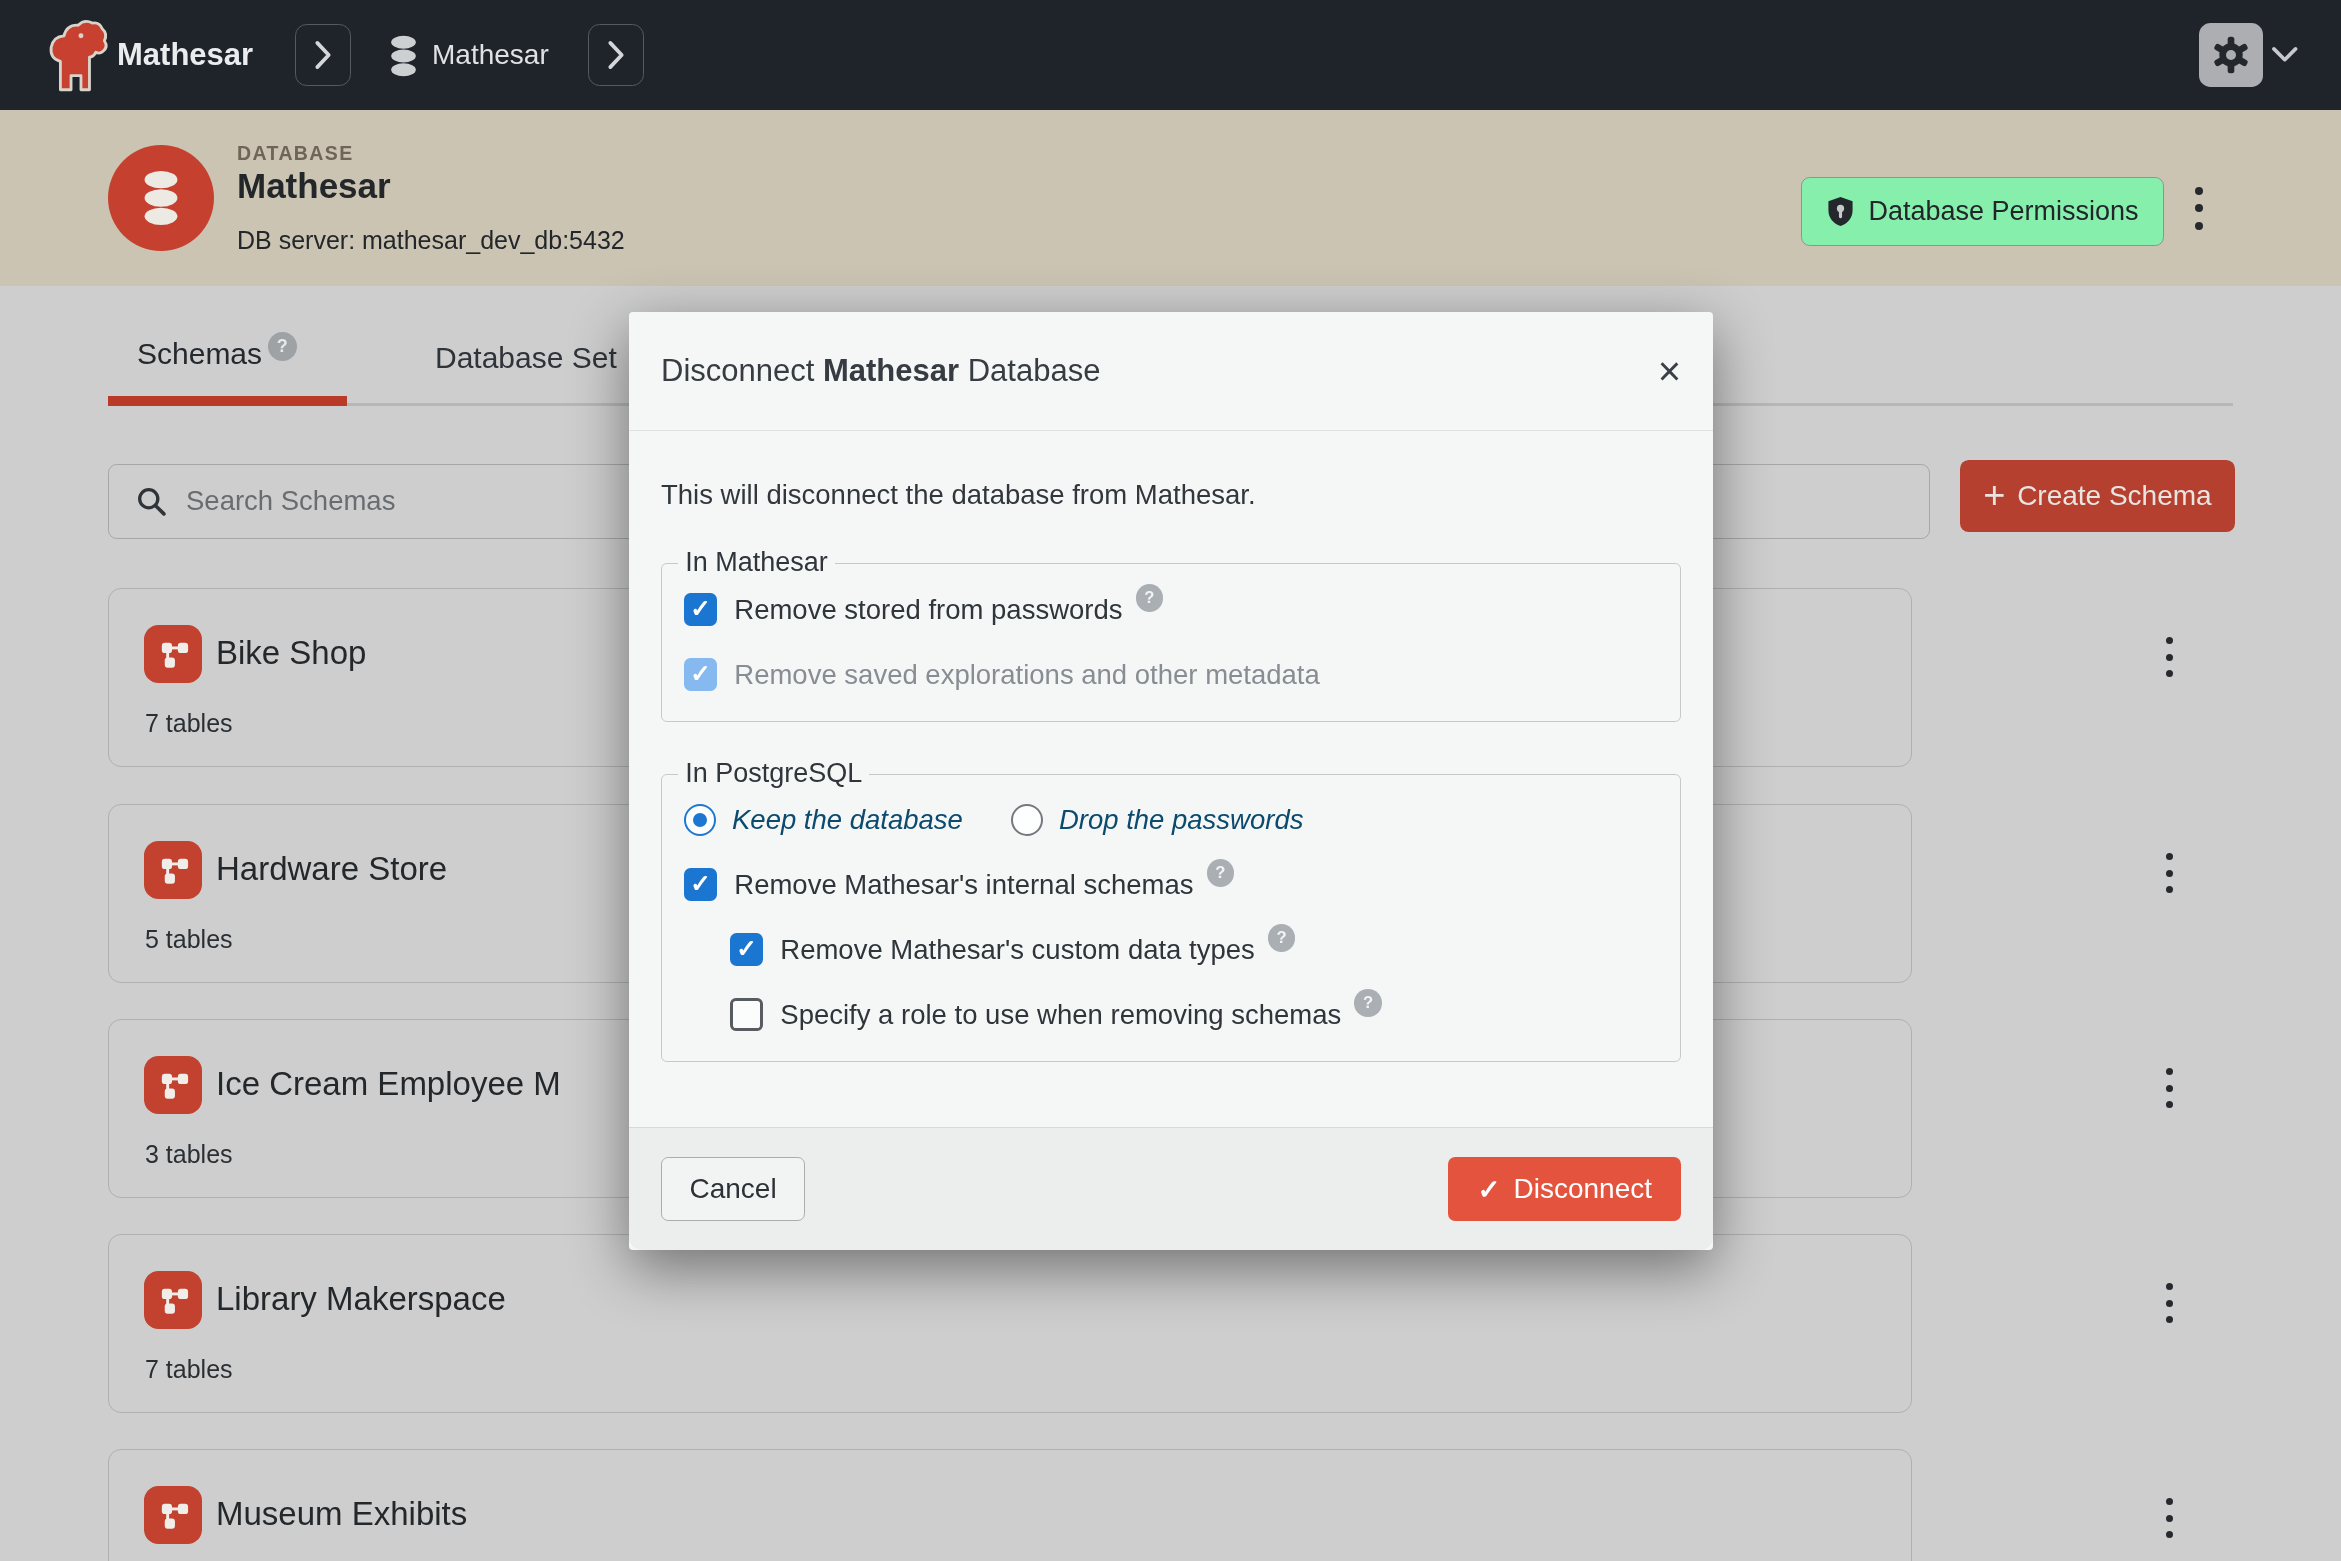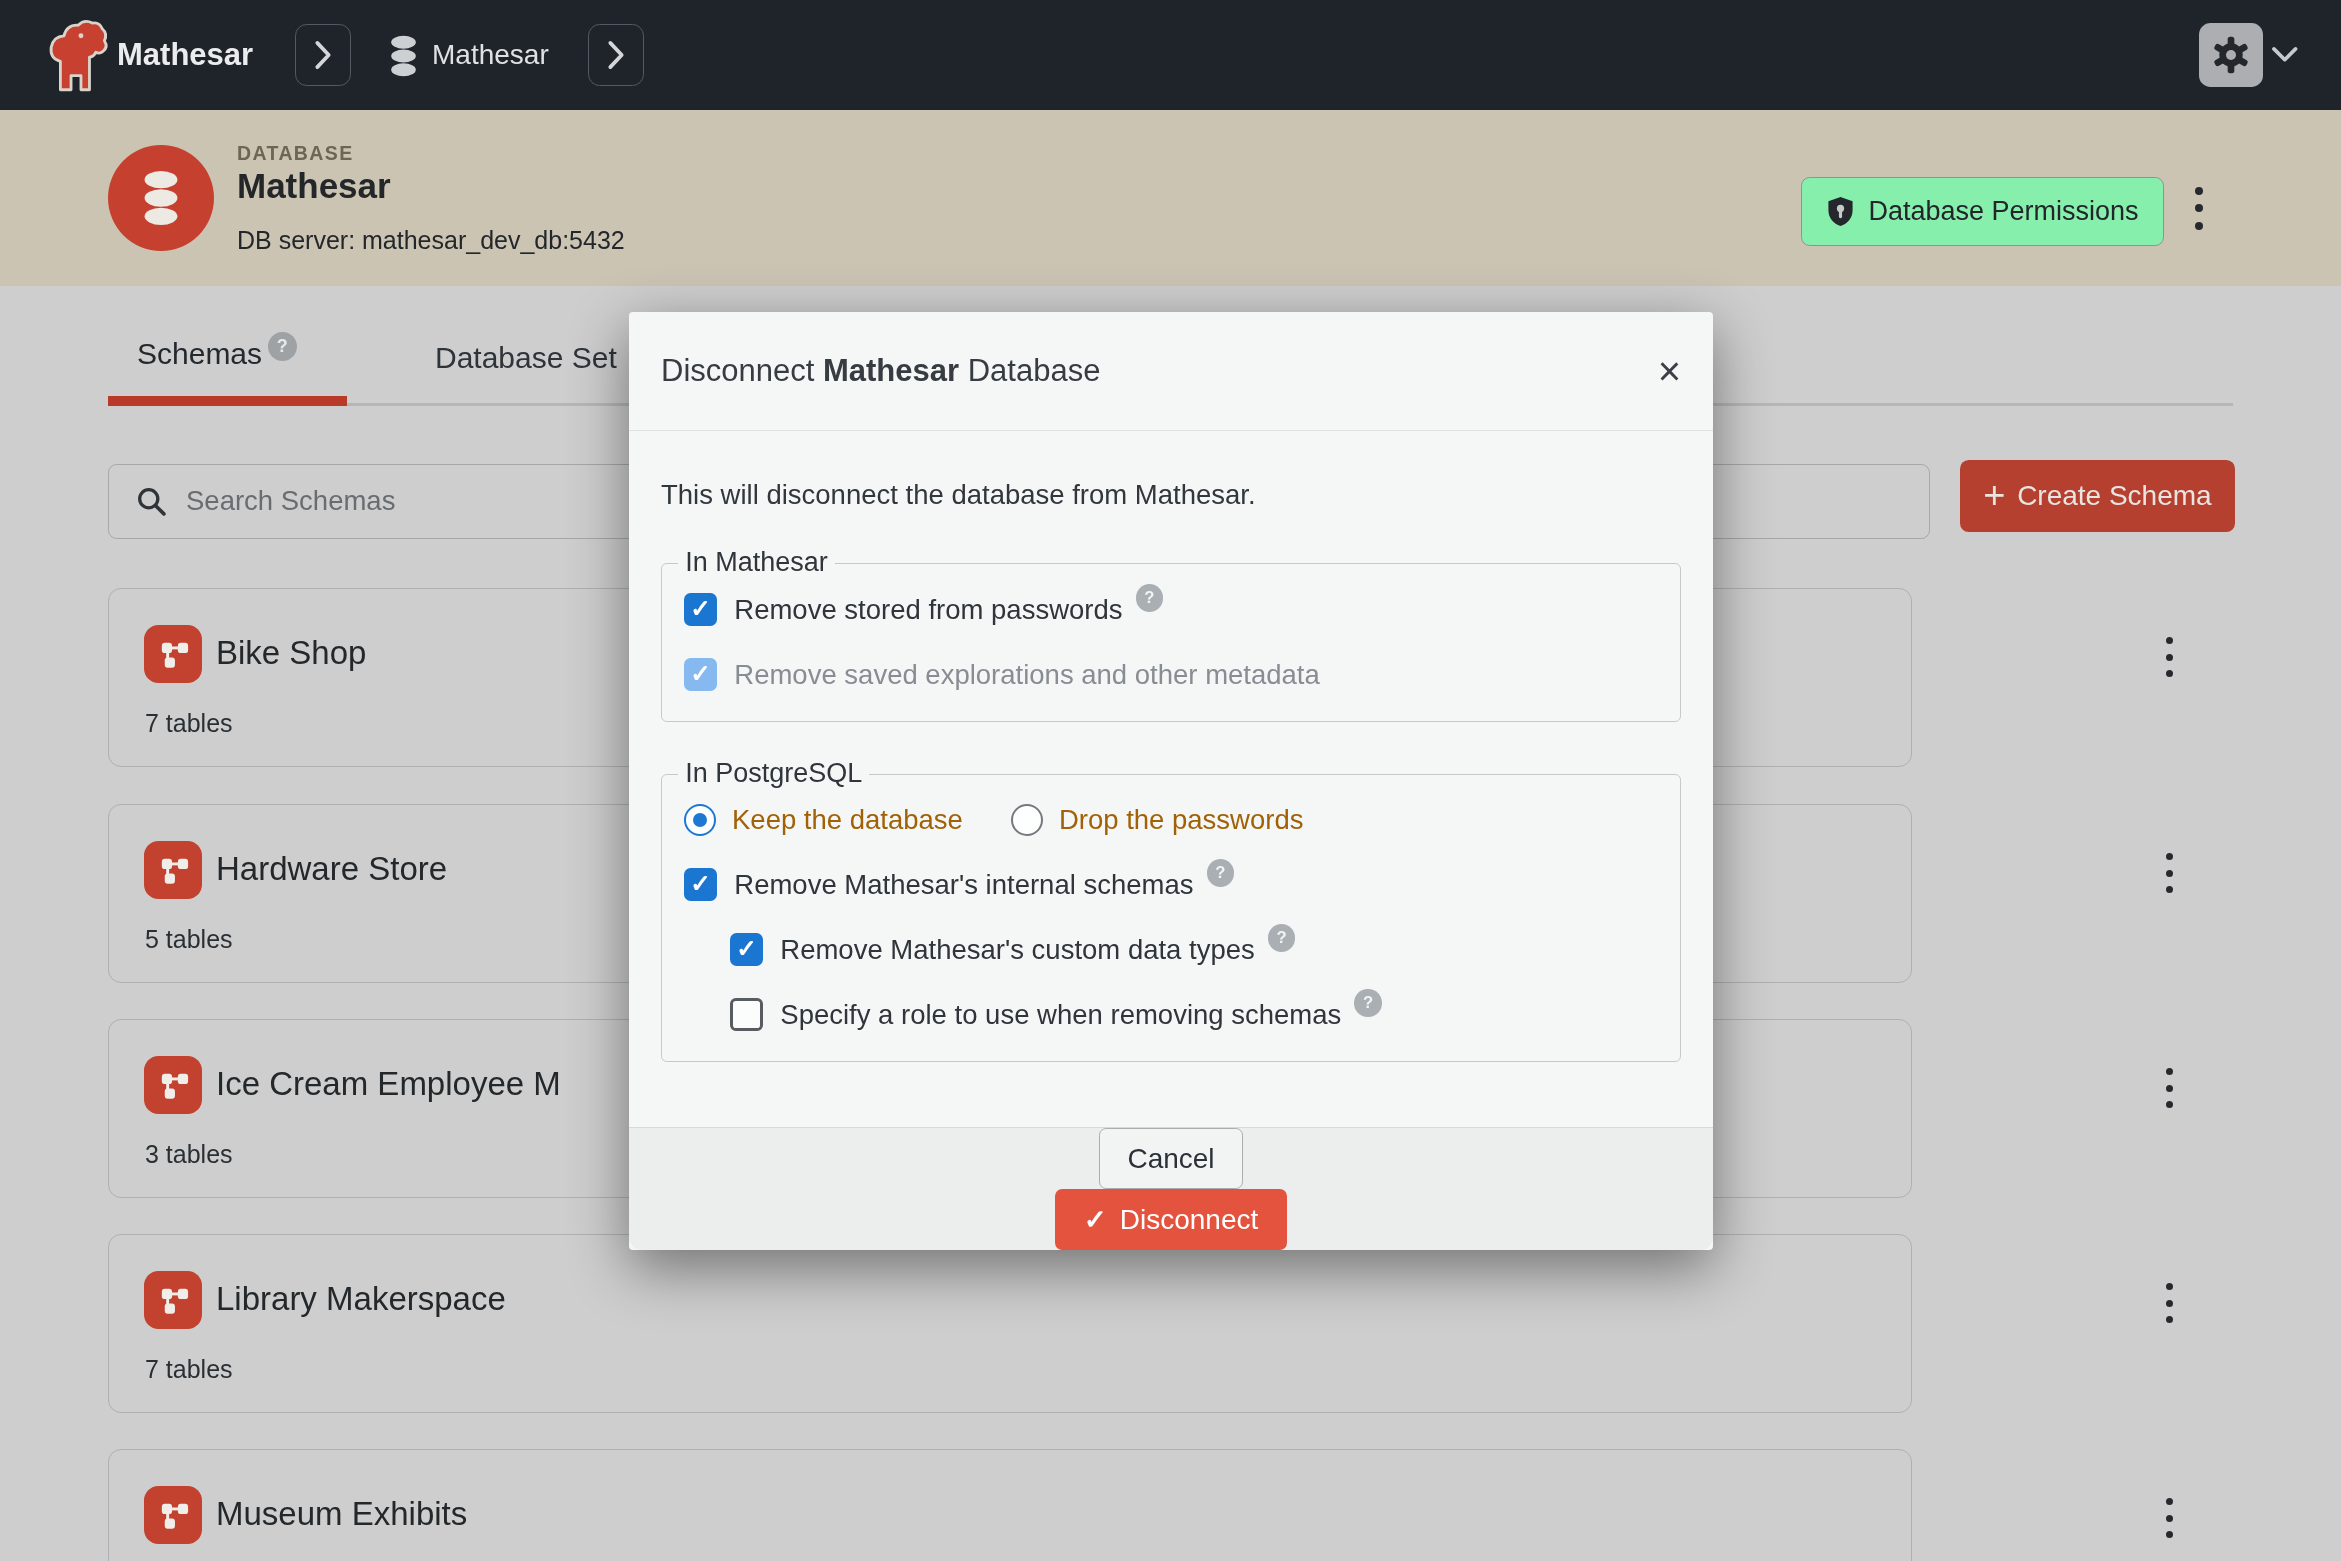--- a/index.html
+++ b/index.html
@@ -71,22 +71,22 @@
   .cb.unchecked { background:#FBFCFC; border:3.6px solid #575C60; border-radius:5.8px; }
   .cb .glyph { color:#FFFFFF; font-size:24.6px; font-weight:700; line-height:1; }
   .opt-label { font-size:27.5px; color:#2F353A; }
   .opt-label.disabled { color:#878D92; }
   .help { width:27.5px; height:27.5px; border-radius:50%; background:#A9AFB3; color:#F2F4F5; font-size:16.6px; font-weight:700; display:flex; align-items:center; justify-content:center; position:relative; top:-11.6px; margin-left:-4.3px; flex:none; }
   .radio-row { display:flex; align-items:center; gap:16px; }
   .radio { width:32px; height:32px; border-radius:50%; flex:none; background:#FDFEFE; }
   .radio.sel { border:2.9px solid #1E78D1; display:flex; align-items:center; justify-content:center; }
   .radio.sel i { width:14.5px; height:14.5px; border-radius:50%; background:#1E78D1; }
   .radio.unsel { border:2.9px solid #74797E; }
-  .radio-label { font-size:27.5px; color:#a16207; margin-right:32px; }
-  .m-foot { position:absolute; left:0; right:0; bottom:0; height:123px; background:#ECEEEE; border-top:1.4px solid #D7DADB; border-radius:0 0 13px 13px; display:flex; align-items:center; justify-content:space-between; padding:0 32px;flex-direction:column; }
+  .radio-label { font-size:27.5px; color:#0c4a6e; margin-right:32px;font-style:italic; }
+  .m-foot { position:absolute; left:0; right:0; bottom:0; height:123px; background:#ECEEEE; border-top:1.4px solid #D7DADB; border-radius:0 0 13px 13px; display:flex; align-items:center; justify-content:space-between; padding:0 32px; }
   .btn-cancel { height:64px; padding:0 27.5px; border:1.4px solid #A9ADB0; border-radius:7.2px; background:#F2F4F4; font-size:28px; color:#2B3136; display:flex; align-items:center; }
   .btn-disconnect { height:64px; padding:0 29px; border-radius:7.2px; background:#E4533E; color:#FFFFFF; font-size:28px; display:flex; align-items:center; gap:13px; }
   .btn-disconnect .glyph { font-size:27.5px; font-weight:700; }
 </style>
 </head>
 <body>
 
 <div id="page">
 
   <div class="topbar">

